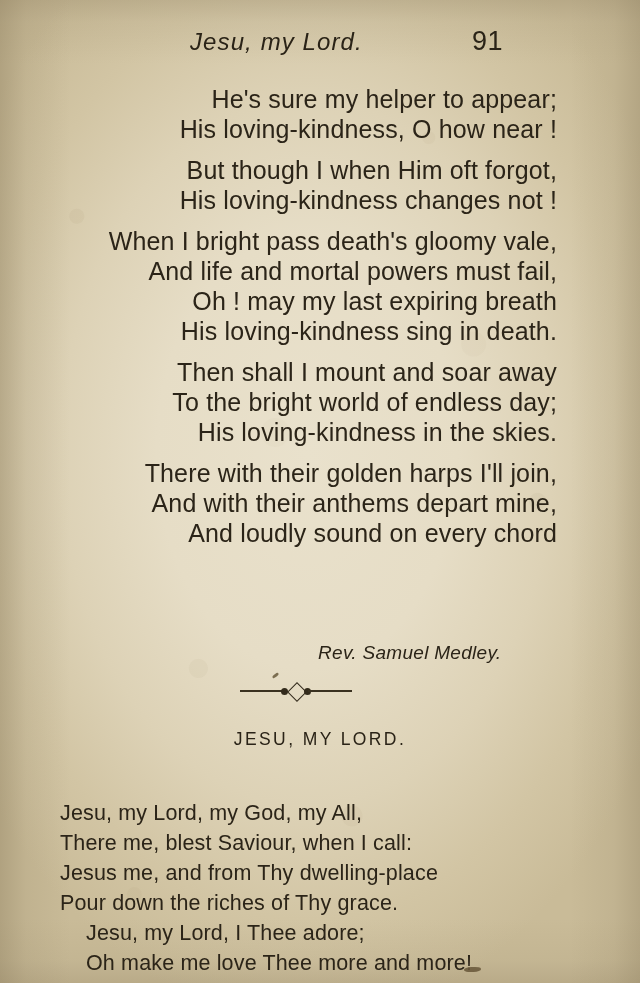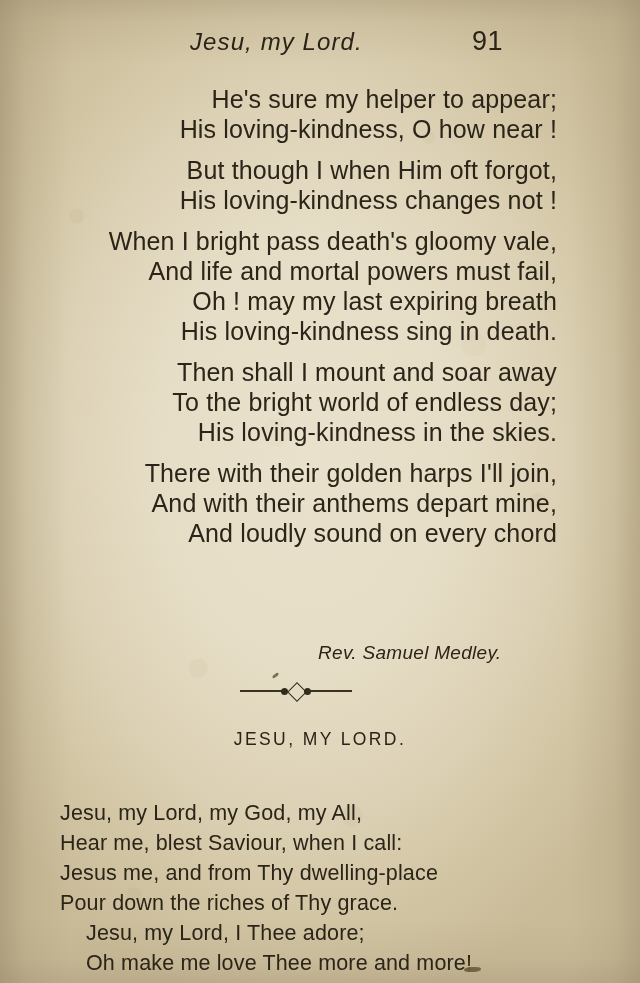--- a/index.html
+++ b/index.html
@@ -256,21 +256,21 @@
       <div class="dot a"></div>
       <div class="diamond"></div>
       <div class="dot b"></div>
       <div class="bar right"></div>
     </div>
 
     <div class="hymn-title">JESU, MY LORD.</div>
 
     <div id="hymn-two">
         <div class="line">Jesu, my Lord, my God, my All,</div>
-        <div class="line">Hear me, blest Saviour, when I call:</div>
+        <div class="line">There me, blest Saviour, when I call:</div>
         <div class="line">Jesus me, and from Thy dwelling-place</div>
         <div class="line">Pour down the riches of Thy grace.</div>
         <div class="line indent">Jesu, my Lord, I Thee adore;</div>
         <div class="line indent">Oh make me love Thee more and more!</div>
       </div>
 
     <div class="ink-smudge"></div>
   </div>
 </div>
 

